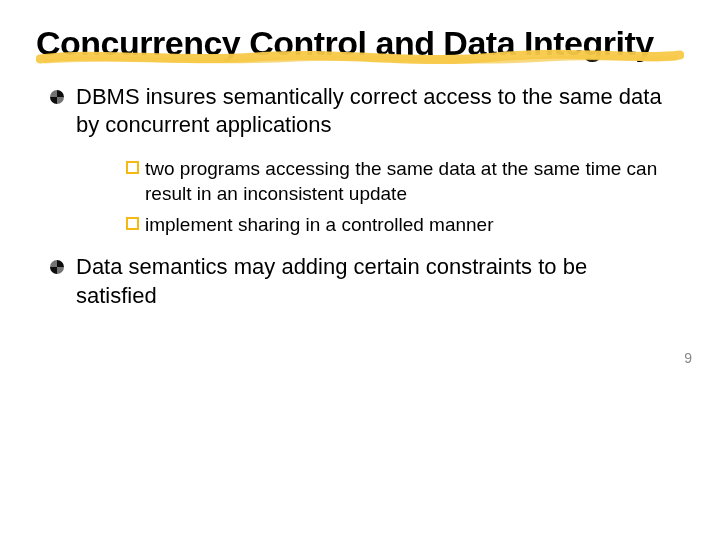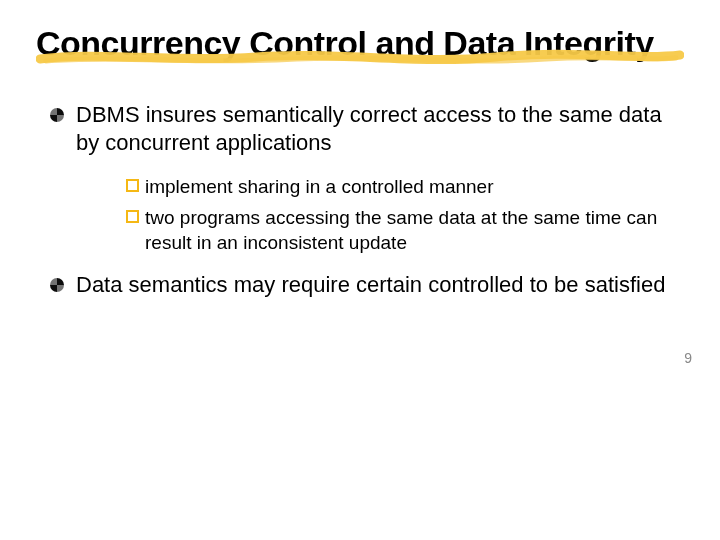--- a/index.html
+++ b/index.html
@@ -1,21 +1,21 @@
 <!DOCTYPE html>
 <html><head>
 <meta charset="utf-8">
 <style>
   * { margin: 0; padding: 0; box-sizing: border-box; }
   html, body { width: 720px; height: 540px; background: #fff; font-family: Verdana, Arial, sans-serif; color: #000; overflow: hidden; }
   .slide { position: relative; width: 720px; height: 384px; padding: 24px 0 0 0; }
   .title-wrap { position: relative; padding: 0 36px 0 36px; }
   .title { font-family: "Arial Black", Arial, sans-serif; font-weight: 900; font-size: 34px; line-height: 1.15; letter-spacing: -0.5px; }
   .underline-stroke { position: absolute; left: 36px; right: 36px; bottom: -4px; height: 20px; pointer-events: none; }
-  .content { padding: 38px 50px 0 50px; }
+  .content { padding: 20px 50px 0 50px; }
   .lvl1 { display: flex; align-items: flex-start; margin-bottom: 14px; }
   .lvl1 .bullet { margin-top: 7px; margin-right: 12px; flex: 0 0 auto; }
   .lvl1 .txt { font-size: 22px; line-height: 1.28; }
   .lvl2-group { padding: 4px 0 10px 76px; }
   .lvl2 { display: flex; align-items: flex-start; margin-bottom: 6px; }
   .lvl2 .bullet { margin-top: 4px; margin-right: 6px; flex: 0 0 auto; }
   .lvl2 .txt { font-size: 19px; line-height: 1.3; }
   .pagenum { position: absolute; right: 28px; bottom: 18px; font-family: Arial, sans-serif; font-size: 14px; color: #888; }
   svg { display: block; }
 </style>
@@ -50,44 +50,44 @@
       <span class="txt">DBMS insures semantically correct access to the same data by concurrent applications</span>
     </div>
 
     <div class="lvl2-group">
       <div class="lvl2">
         <span class="bullet">
           <svg width="13" height="13" viewBox="0 0 13 13">
               <rect x="1" y="1" width="11" height="11" fill="none" stroke="#f5b815" stroke-width="2"></rect>
             </svg>
         </span>
-        <span class="txt">implement sharing in a controlled manner</span>
+        <span class="txt">two programs accessing the same data at the same time can result in an inconsistent update</span>
       </div>
       <div class="lvl2">
         <span class="bullet">
           <svg width="13" height="13" viewBox="0 0 13 13">
               <rect x="1" y="1" width="11" height="11" fill="none" stroke="#f5b815" stroke-width="2"></rect>
             </svg>
         </span>
-        <span class="txt">two programs accessing the same data at the same time can result in an inconsistent update</span>
+        <span class="txt">implement sharing in a controlled manner</span>
       </div>
     </div>
 
     <div class="lvl1">
       <span class="bullet">
         <svg width="14" height="14" viewBox="0 0 14 14">
           <g fill="#000">
               <path d="M7 7 L7 0 A7 7 0 0 1 14 7 Z" opacity="0.95"></path>
               <path d="M7 7 L14 7 A7 7 0 0 1 7 14 Z" opacity="0.55"></path>
               <path d="M7 7 L7 14 A7 7 0 0 1 0 7 Z" opacity="0.95"></path>
               <path d="M7 7 L0 7 A7 7 0 0 1 7 0 Z" opacity="0.55"></path>
             </g>
         </svg>
       </span>
-      <span class="txt">Data semantics may require certain controlled to be satisfied</span>
+      <span class="txt">Data semantics may adding certain constraints to be satisfied</span>
     </div>
 
 
   </div>
 
   <div class="pagenum">9</div>
 
 </div>
 
 </body></html>

